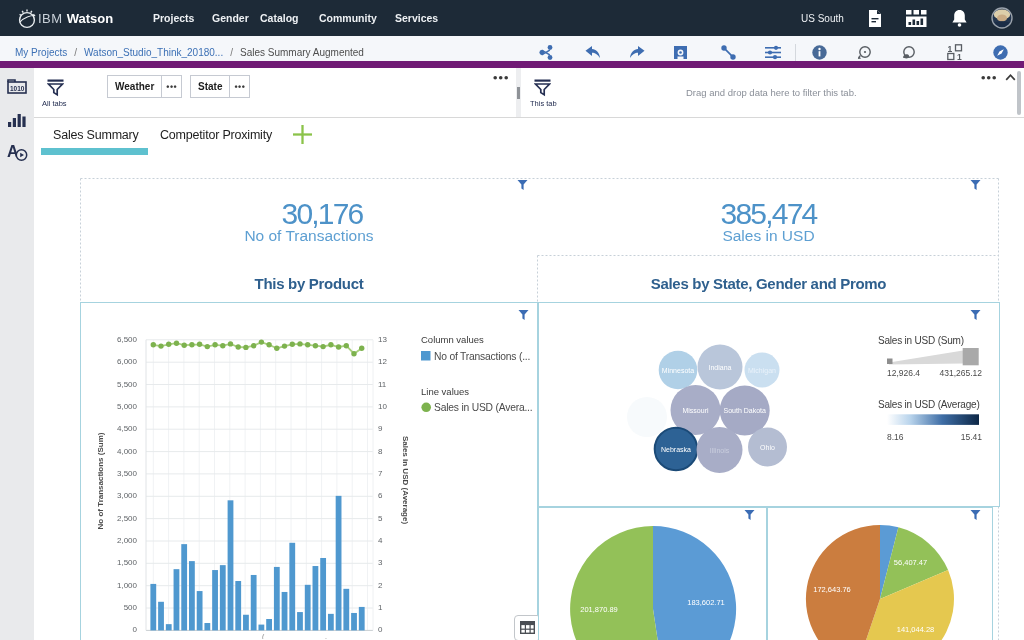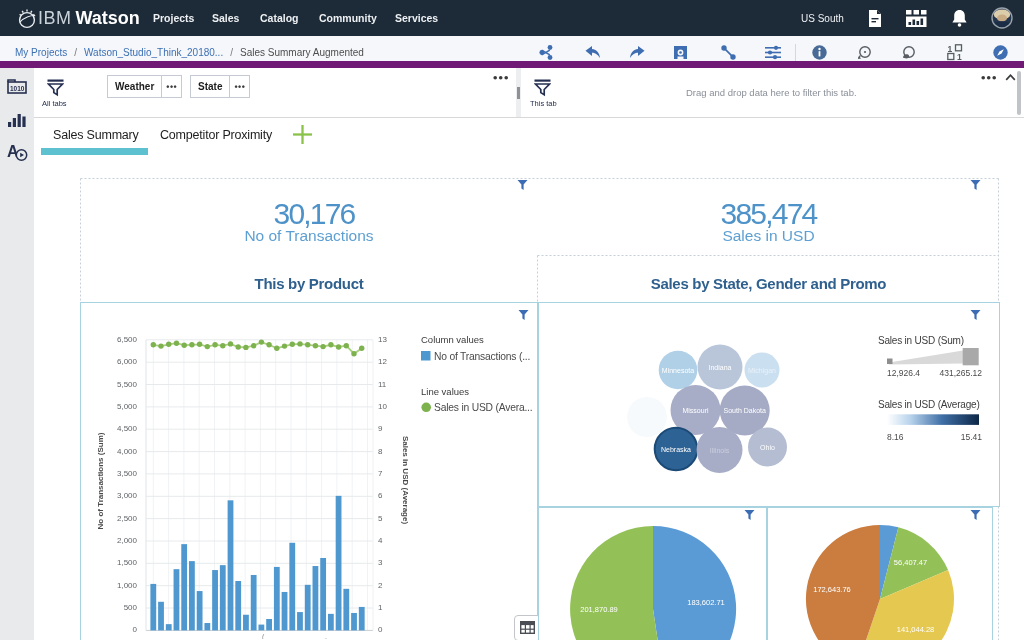--- a/index.html
+++ b/index.html
@@ -5,21 +5,21 @@
 * { margin:0; padding:0; box-sizing:border-box; }
 html,body { width:1024px; height:640px; overflow:hidden; background:#fff;
   font-family:"Liberation Sans", sans-serif; }
 .abs { position:absolute; }
 #page { position:relative; width:1024px; height:640px; }
 
 
 #topbar { position:absolute; left:0; top:0; width:1024px; height:36px; background:#1d2a37; }
 #topbar .nav { position:absolute; top:0; height:36px; line-height:37px; color:#eef1f4;
   font-size:10.5px; font-weight:700; }
-#ibmwatson { position:absolute; left:38px; top:0; height:36px; line-height:37px; color:#fff; font-size:18px; }
+#ibmwatson { position:absolute; left:38px; top:0; height:36px; line-height:37px; color:#fff; font-size:13px; }
 #ibmwatson .ibm { font-weight:400; color:#c9d1d9; letter-spacing:0.5px;}
 #ibmwatson .w { font-weight:700; margin-left:4px;}
 #ussouth { position:absolute; left:801px; top:0; height:24px; line-height:37px; color:#eef1f4; font-size:10px; }
 
 
 #crumbbar { position:absolute; left:0; top:36px; width:1024px; height:32px; background:#f5f7fa;
   border-bottom:7px solid #701a75; }
 #crumbs { position:absolute; left:15px; top:0; height:32px; line-height:33px; font-size:10px; color:#4e4e4e; }
 #crumbs a { color:#3c70b5; text-decoration:none; }
 #crumbs .sep { color:#7c7c7c; margin:0 7px; }
@@ -66,21 +66,21 @@
         <path d="M2.6 17.3 C 6.5 12.8, 14 10, 18.2 10.6" stroke-width="1.2"></path>
         <line x1="10" y1="4.4" x2="10" y2="6.6"></line>
         <line x1="5.2" y1="5.8" x2="6.2" y2="7.6"></line>
         <line x1="14.8" y1="5.8" x2="13.8" y2="7.6"></line>
         <line x1="2.6" y1="9.4" x2="4.3" y2="10.5"></line>
         <line x1="17.4" y1="9.4" x2="15.7" y2="10.5"></line>
       </g>
     </svg>
     <div id="ibmwatson"><span class="ibm">IBM</span><span class="w">Watson</span></div>
     <div class="nav" style="left:153px">Projects</div>
-    <div class="nav" style="left:212px">Sales</div>
+    <div class="nav" style="left:212px">Gender</div>
     <div class="nav" style="left:260px">Catalog</div>
     <div class="nav" style="left:319px">Community</div>
     <div class="nav" style="left:395px">Services</div>
     <div id="ussouth">US South</div>
 
     <svg class="abs" style="left:868px;top:10px" width="14" height="17" viewBox="0 0 14 17">
       <path d="M1 0 H9 L13 4 V17 H1 Z" fill="#fff"></path>
       <path d="M9 0 L13 4 H9 Z" fill="#1d2a37"></path>
       <rect x="3.5" y="8" width="7" height="1.4" fill="#1d2a37"></rect>
       <rect x="3.5" y="11" width="4.5" height="1.4" fill="#1d2a37"></rect>
@@ -252,21 +252,21 @@
     <svg class="abs" style="left:0;top:0" width="990" height="482" fill="none">
       <g stroke="#c7d0d8" stroke-width="1" stroke-dasharray="2,2">
         <line x1="46.5" y1="20.5" x2="964.5" y2="20.5"></line>
         <line x1="46.5" y1="20.5" x2="46.5" y2="144"></line>
         <line x1="964.5" y1="20.5" x2="964.5" y2="482"></line>
         <line x1="503.5" y1="97.5" x2="503.5" y2="144"></line>
         <line x1="503.5" y1="97.5" x2="964.5" y2="97.5"></line>
       </g>
     </svg>
 
-    <div class="kpi-num" style="left:51px;top:39px;width:458px">30,176</div>
+    <div class="kpi-num" style="left:59px;top:39px;width:458px">30,176</div>
     <div class="kpi-sub" style="left:46px;top:69px;width:458px">No of Transactions</div>
     <div class="kpi-num" style="left:504px;top:39px;width:461px">385,474</div>
     <div class="kpi-sub" style="left:504px;top:69px;width:461px">Sales in USD</div>
     <svg class="funnel" style="left:483px;top:22px" viewBox="0 0 11 11">
         <path d="M0.5 0 H10.5 L6.6 4.6 V10 L4.4 8.5 V4.6 Z" fill="#3b6cb4"></path>
       </svg>
     <svg class="funnel" style="left:936px;top:22px" viewBox="0 0 11 11">
         <path d="M0.5 0 H10.5 L6.6 4.6 V10 L4.4 8.5 V4.6 Z" fill="#3b6cb4"></path>
       </svg>
 

